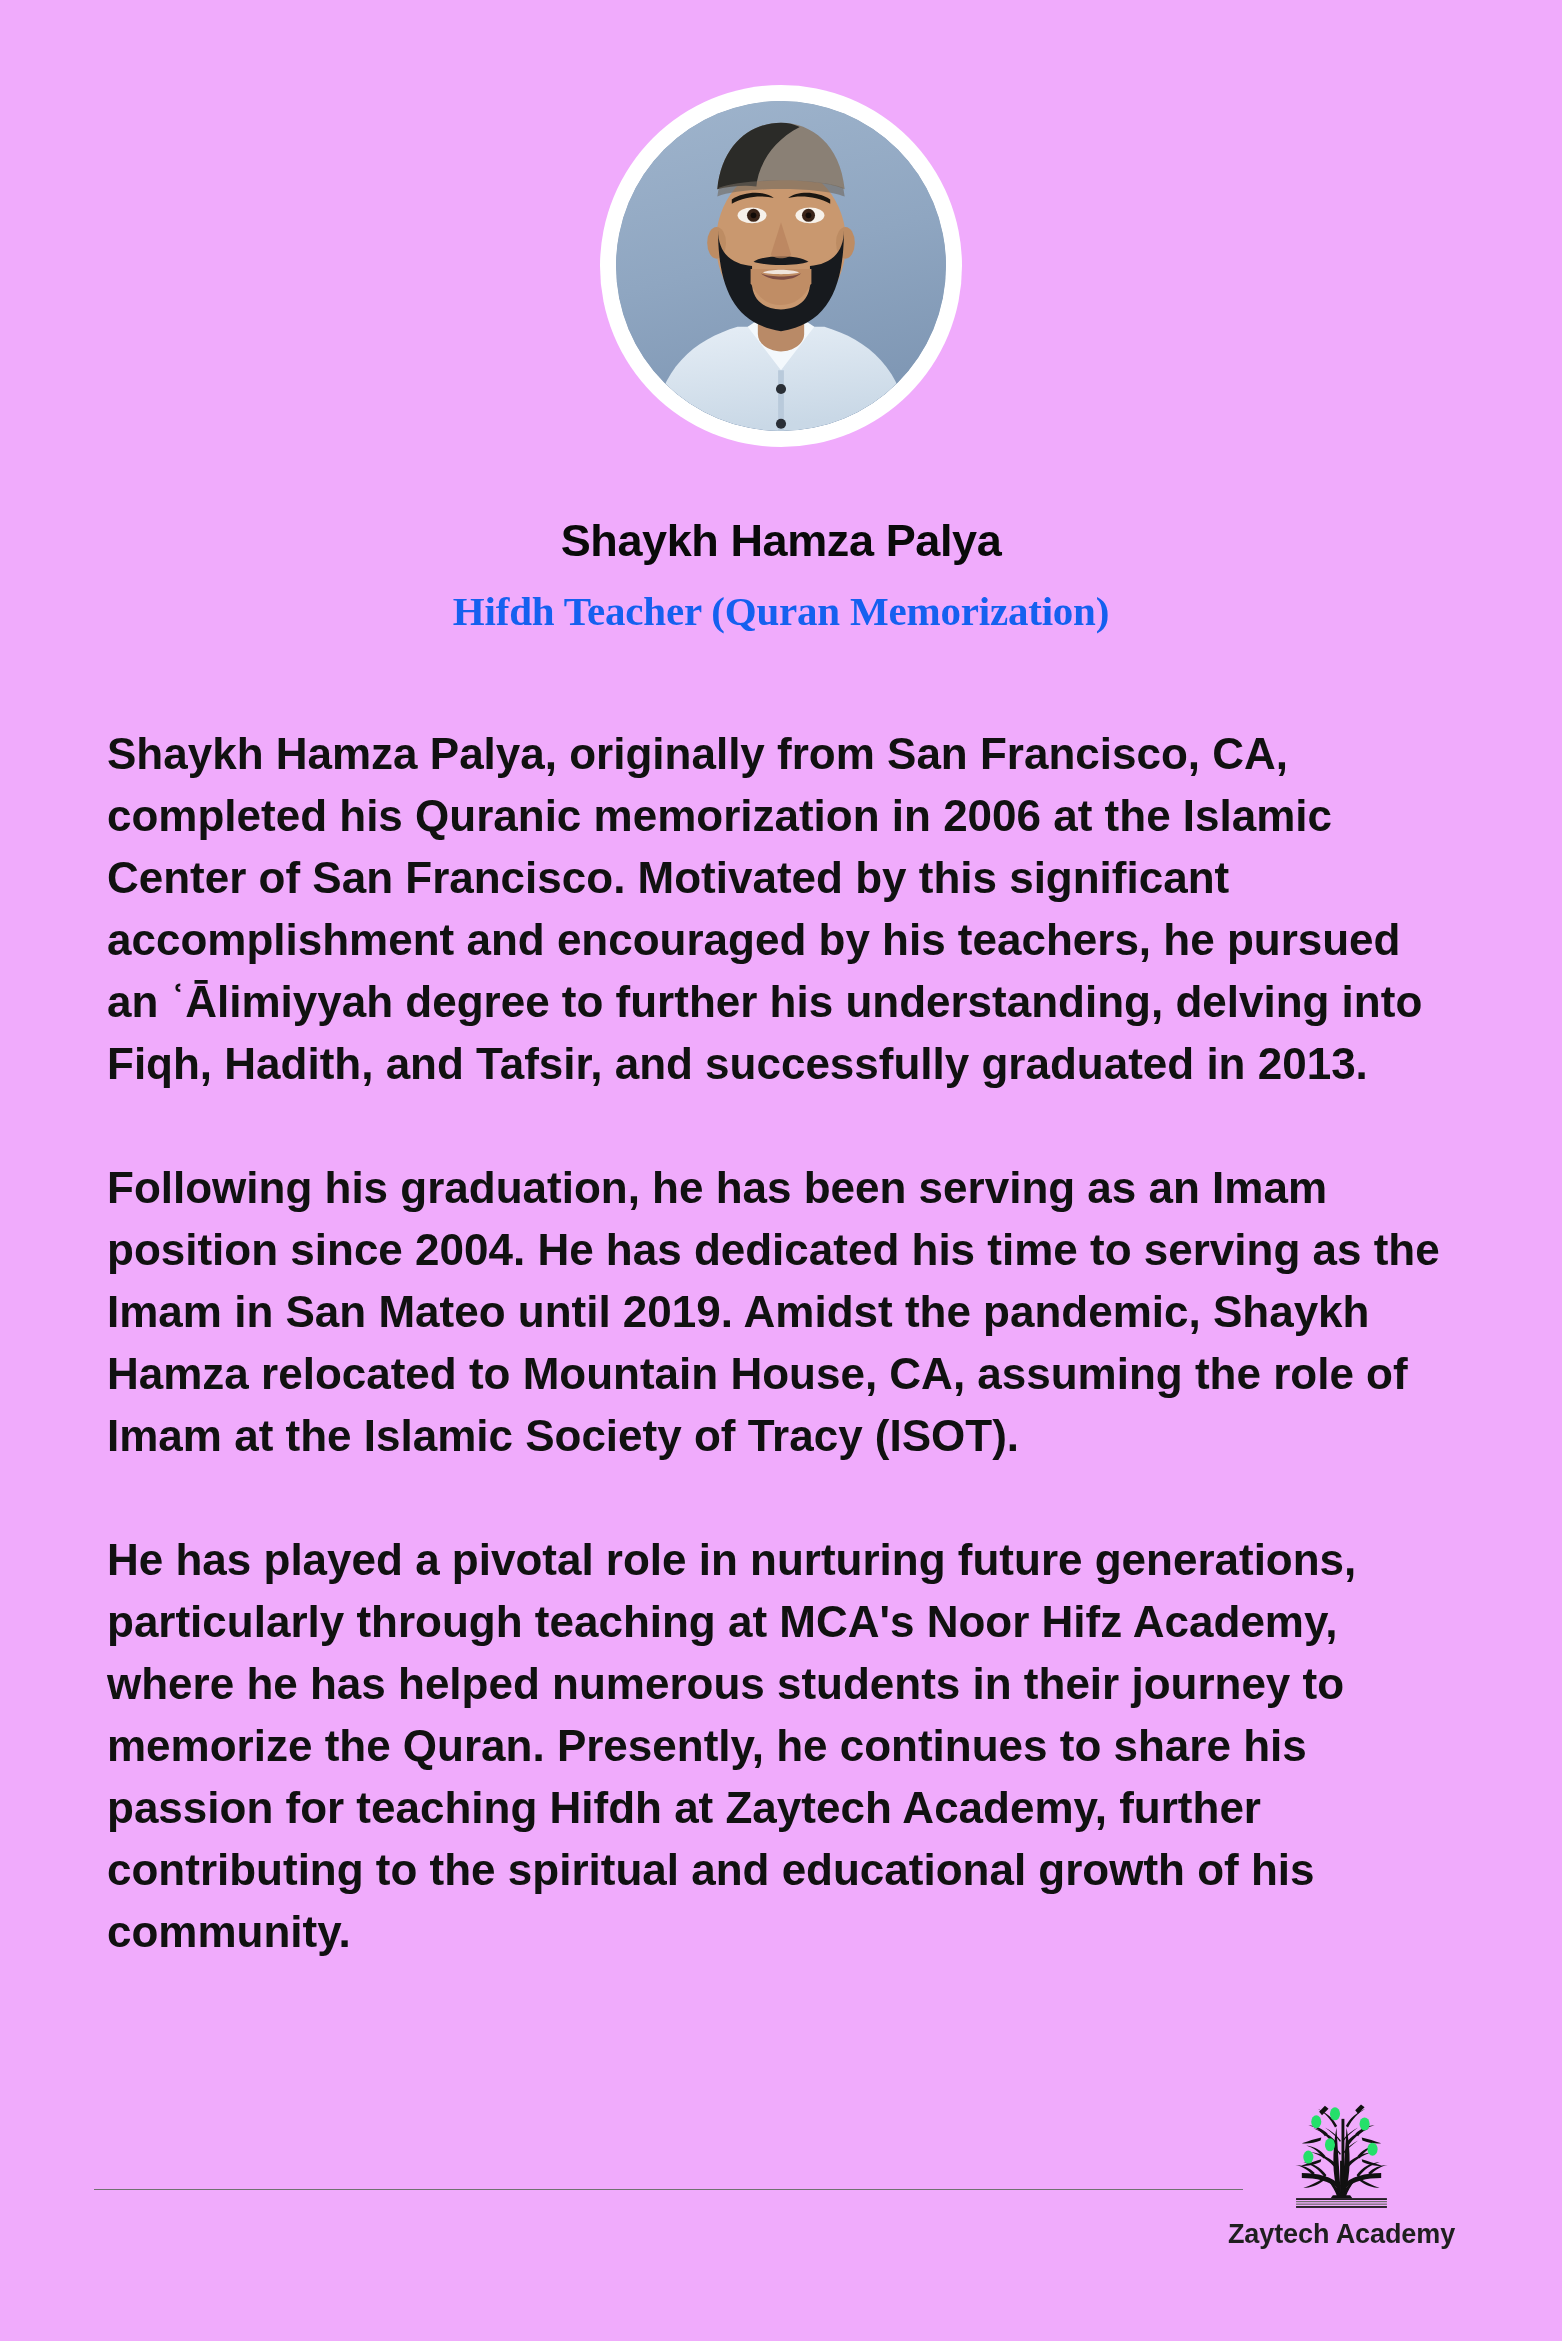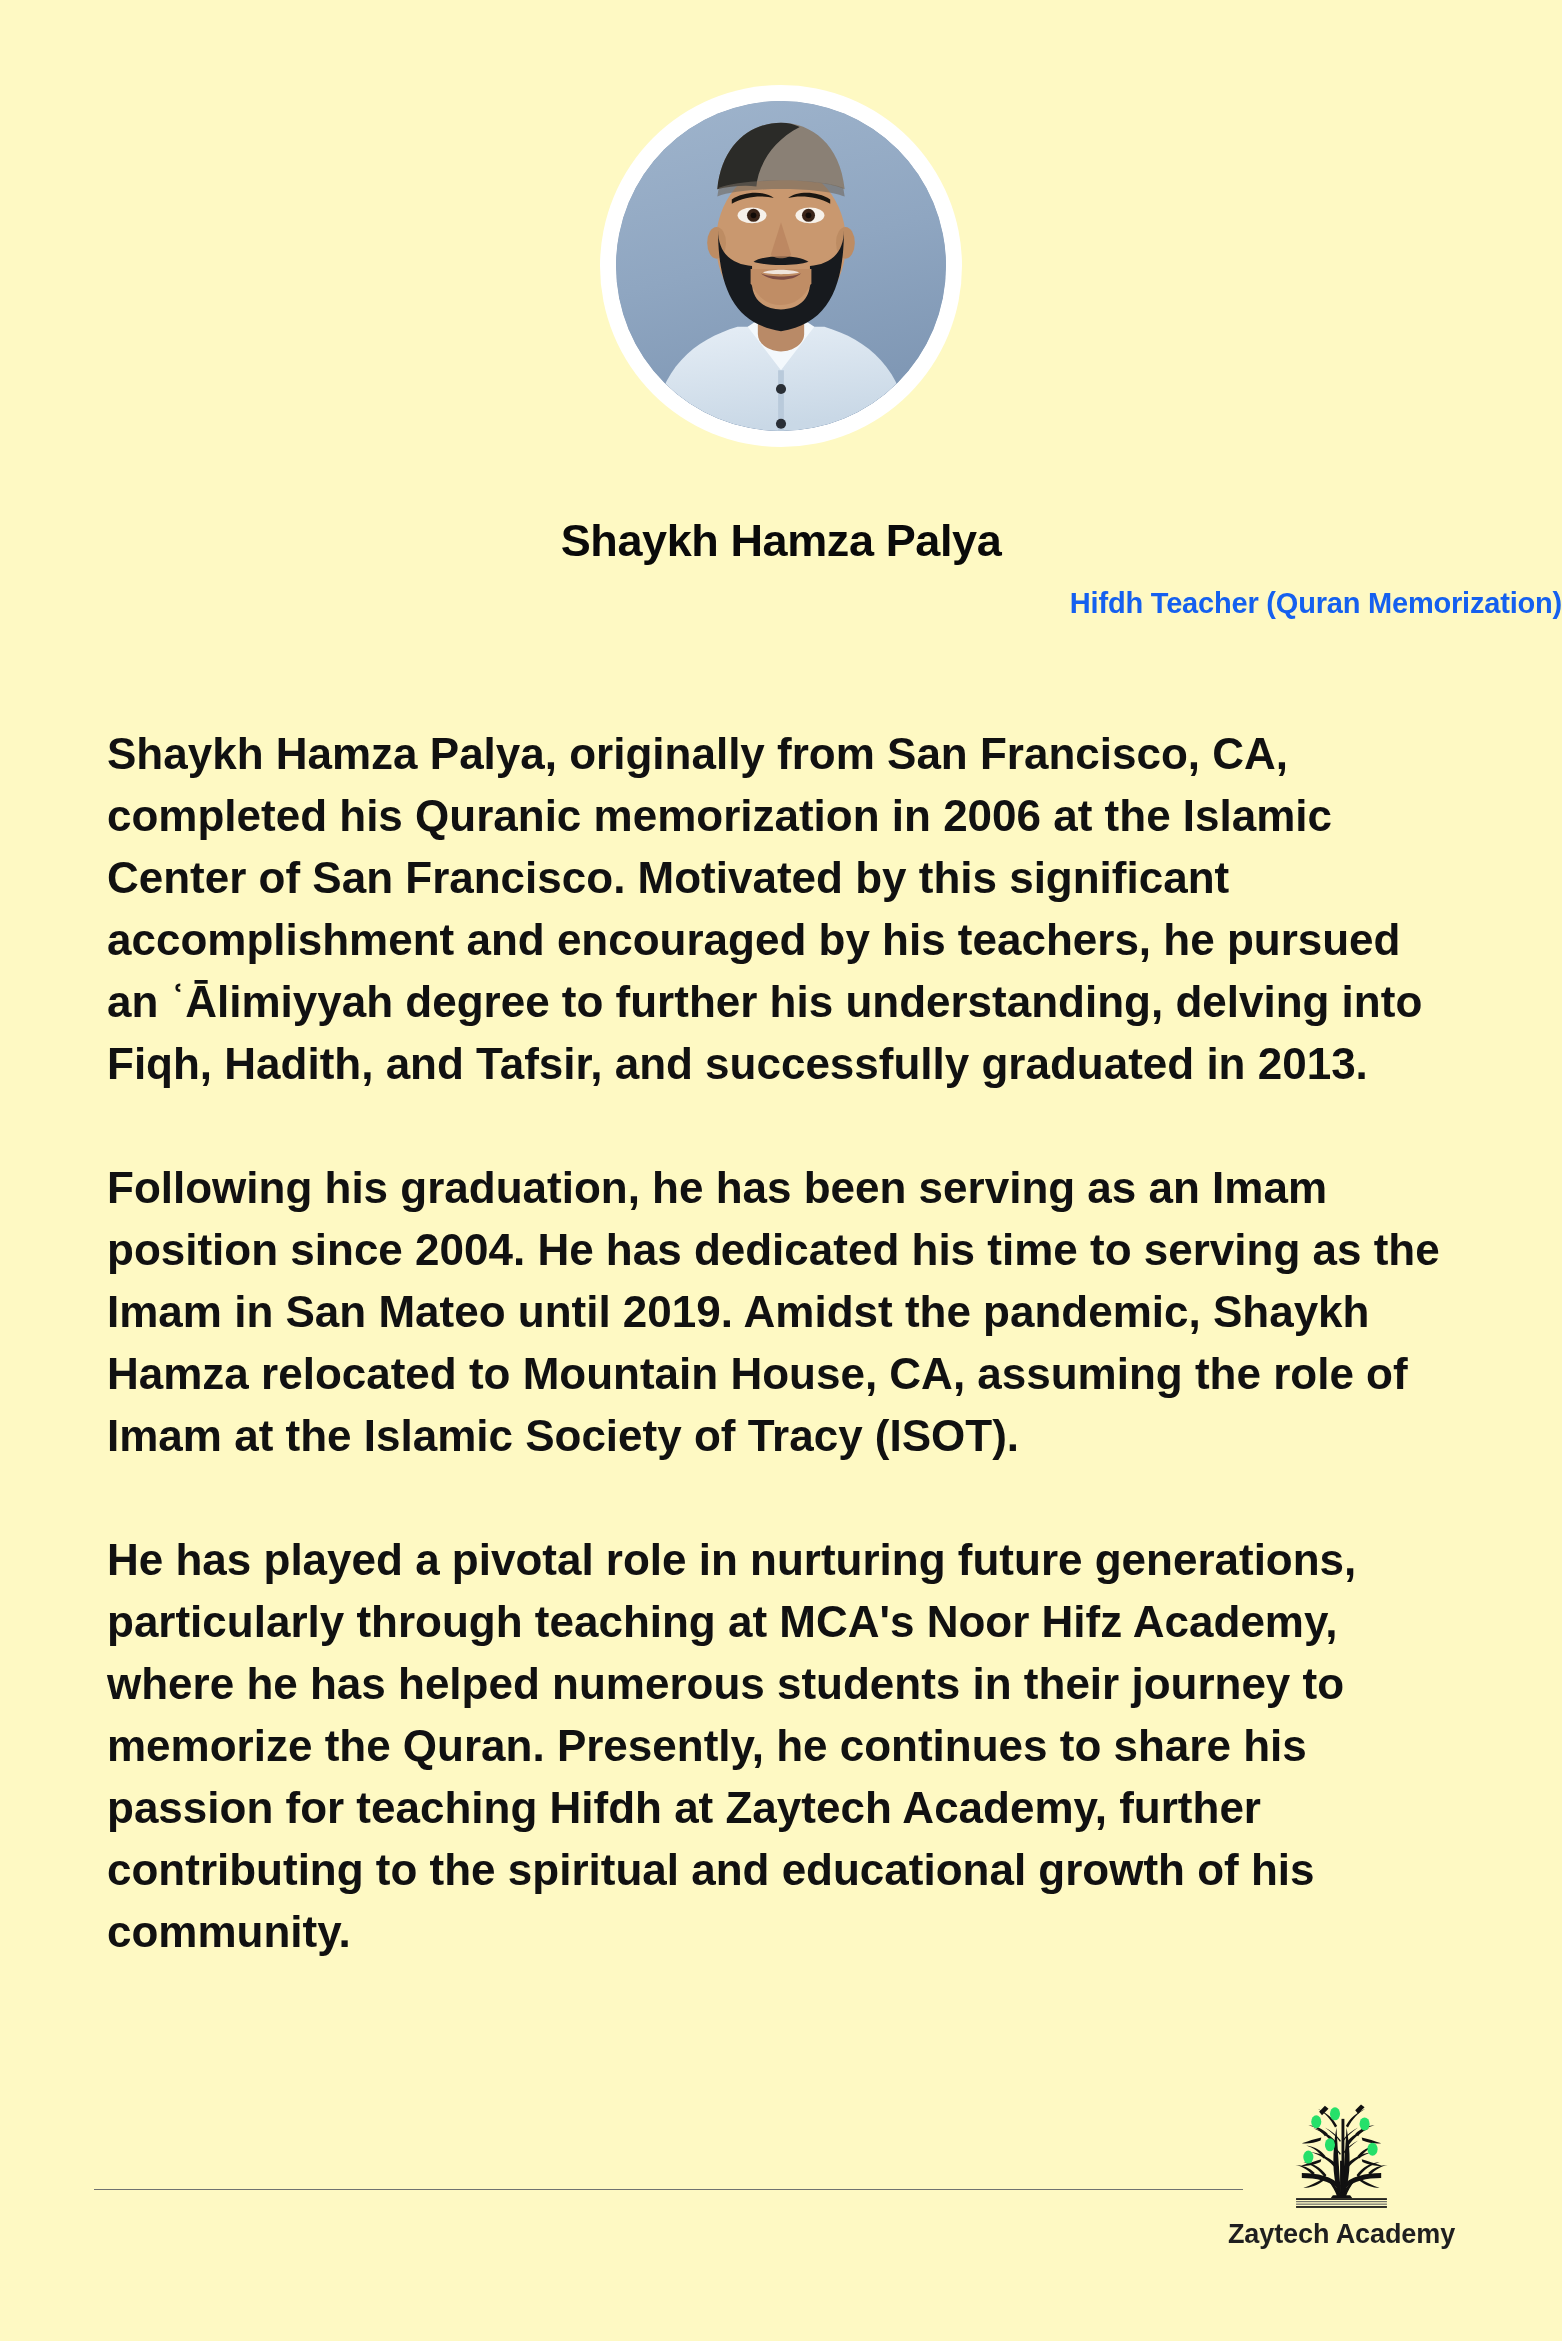--- a/index.html
+++ b/index.html
@@ -8,21 +8,21 @@
     width: 1562px;
     height: 2342px;
     background: #e9e9e4;
     font-family: "Liberation Sans", sans-serif;
   }
 
   .page {
     position: relative;
     width: 1562px;
     height: 2342px;
-    background: #fef9c3;
+    background: #f0abfc;
     overflow: hidden;
   }
 
   
   .portrait-wrap {
     position: absolute;
     left: 0;
     top: 85px;
     width: 1562px;
     display: flex;
@@ -57,25 +57,26 @@
     font-size: 45px;
     font-weight: bold;
     color: #0a0a0a;
     letter-spacing: -0.4px;
   }
 
   .role-title {
     position: absolute;
     left: 0; top: 587px;
     width: 1562px;
-    text-align: right;
-    font-size: 29px;
+    text-align: center;
+    font-size: 41px;
     font-weight: bold;
     color: #1560ef;
     letter-spacing: -0.2px;
+    font-family: Liberation Serif, serif;
   }
 
   
   .bio {
     position: absolute;
     left: 107px;
     top: 723px;
     width: 1360px;
   }
 

